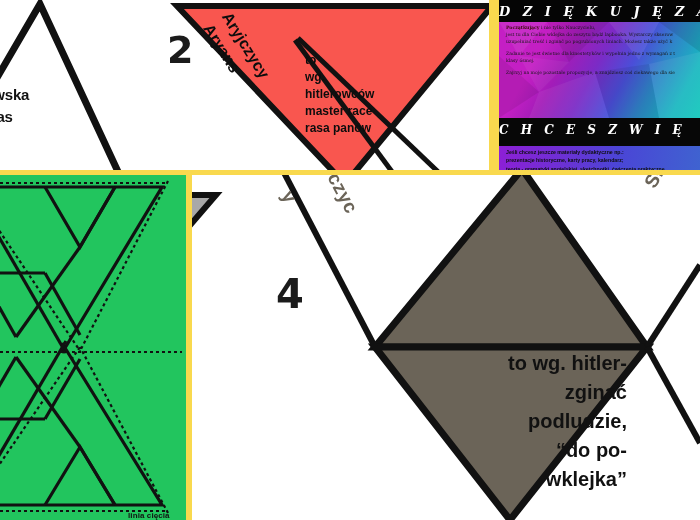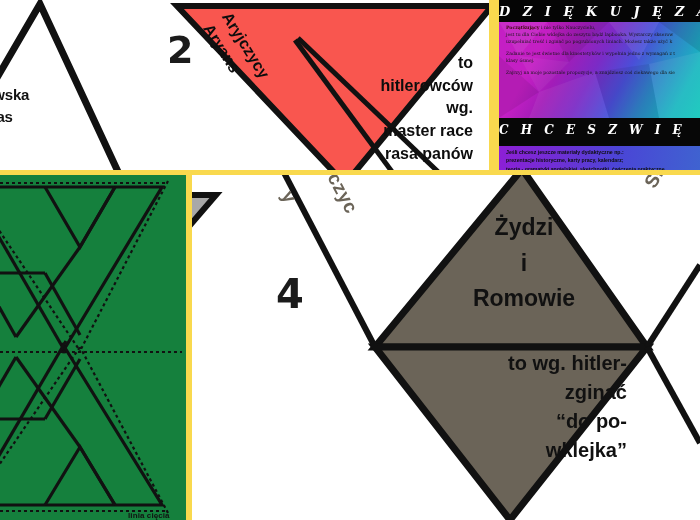--- a/index.html
+++ b/index.html
@@ -31,22 +31,22 @@
     font-family:"DejaVu Sans",sans-serif;
   }
   #tm-red-svg{position:absolute;left:0px;top:-2px;}
   #tm-rot-label{
     position:absolute;left:80px;top:8px;width:160px;
     transform:rotate(58deg);transform-origin:0 0;
     font-weight:bold;font-size:16px;line-height:1.35;color:#0d0d0d;
     text-align:left;
   }
   #tm-body-label{
-    position:absolute;left:150px;top:52px;width:168px;text-align:right;
-    font-weight:bold;font-size:16px;line-height:1.42;color:#0d0d0d;
+    position:absolute;left:150px;top:52px;width:168px;text-align:left;
+    font-weight:bold;font-size:12px;line-height:1.42;color:#0d0d0d;
   }
 
   
   #page-top-right{left:493px;top:0;width:207px;height:172px;overflow:hidden;background:#000;}
   #ptr-yellow-edge{position:absolute;left:0;top:0;width:6px;height:172px;background:#f9d94e;}
   #ptr-inner{position:absolute;left:6px;top:0;width:201px;height:172px;overflow:hidden;background:#050505;}
   .ptr-band-black{position:absolute;left:0;background:#070707;width:201px;}
   #ptr-title{
     position:absolute;left:0;top:4px;width:201px;text-align:center;
     color:#ffffff;font-family:"DejaVu Serif",serif;font-style:italic;
@@ -80,21 +80,21 @@
     color:#0d0d0d;font-weight:bold;font-size:5.2px;line-height:1.62;
     font-family:"Liberation Sans",sans-serif;
   }
 
   
   #sep-h-top{left:0;top:170px;width:700px;height:5px;background:#f9d94e;z-index:40;}
   #sep-v-left{left:186px;top:170px;width:6px;height:350px;background:#f9d94e;z-index:41;}
   #sep-top-vert{left:489px;top:0;width:4px;height:170px;background:#f9d94e;z-index:41;}
 
   
-  #page-bottom-left{left:0;top:175px;width:200px;height:345px;background:#15803d;overflow:hidden;}
+  #page-bottom-left{left:0;top:175px;width:200px;height:345px;background:#22c55e;overflow:hidden;}
   #bl-svg{position:absolute;left:0;top:0;}
   #bl-cut-label{
     position:absolute;left:128px;top:336px;
     font-weight:bold;font-size:8px;color:#111;letter-spacing:0.1px;
   }
 
   
   #page-bottom-right{left:192px;top:175px;width:508px;height:345px;background:#fff;overflow:hidden;}
   #br-svg{position:absolute;left:0;top:0;}
   #br-number{
@@ -144,22 +144,22 @@
       <line x1="140" y1="42" x2="140" y2="42" stroke="#111" stroke-width="5"></line>
       <polyline points="143,40 300,190" fill="none" stroke="#111" stroke-width="5"></polyline>
     </svg>
     <div id="tm-number">2</div>
     <div id="tm-rot-label">
       <div>Aryjczycy</div>
       <div>Aryans</div>
     </div>
     <div id="tm-body-label">
       <div>to</div>
+      <div>wg.</div>
       <div>hitlerowców</div>
-      <div>wg.</div>
       <div>master race</div>
       <div>rasa panów</div>
     </div>
   </div>
 
   <div class="abs" id="page-top-right">
     <div id="ptr-yellow-edge"></div>
     <div id="ptr-inner">
       <div id="ptr-title" class="nowrap">D Z I Ę K U J Ę   Z A   P O</div>
       <div id="ptr-gradient">
@@ -253,26 +253,22 @@
       <polyline points="455,172 508,268" fill="none" stroke="#111" stroke-width="6"></polyline>
 
       <polygon points="-14,20 24,20 -14,64" fill="#a8a8a8" stroke="#111" stroke-width="6" stroke-linejoin="miter"></polygon>
     </svg>
     <div id="br-number">4</div>
     <div id="br-rot-left" class="nowrap">
       <span>czyc</span>
     </div>
     <div class="abs nowrap" style="left:104px;top:12px;transform:rotate(62deg);transform-origin:0 0;font-weight:bold;font-size:19px;color:#6b6458;">y</div>
     <div id="br-rot-right" class="nowrap">Słowia</div>
-    <div id="br-top-label">
-      <div>Żydzi</div>
-      <div>i</div>
-      <div>Romowie</div>
-    </div>
     <div id="br-bottom-label">
       <div>to wg. hitler-</div>
       <div>zginać</div>
+      <div>podludzie,</div>
       <div>“do po-</div>
       <div>wklejka”</div>
     </div>
   </div>
 
 </div>
 
 </body></html>

